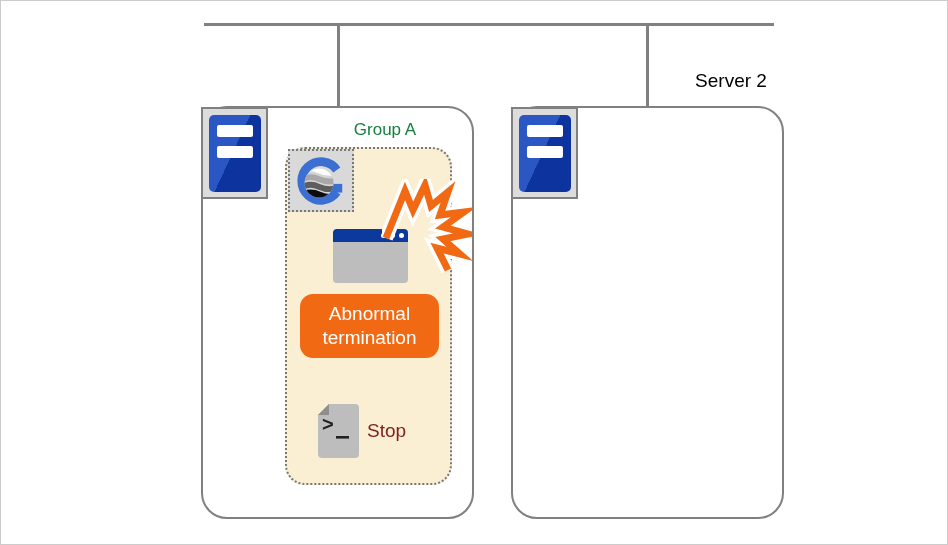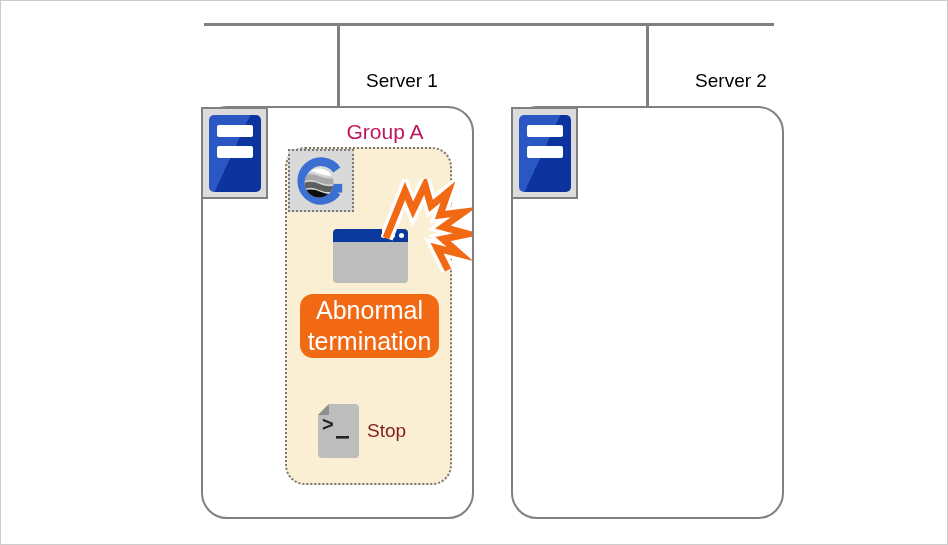--- a/index.html
+++ b/index.html
@@ -5,47 +5,46 @@
   html,body{margin:0;padding:0;background:#fff;font-family:"Liberation Sans",sans-serif;}
   .stage{position:relative;width:948px;height:545px;background:#ffffff;border:1px solid #cccccc;box-sizing:border-box;overflow:hidden;}
   .line{position:absolute;background:var(--line-gray,#808080);}
   .net-label{position:absolute;font-size:19px;color:#000;text-align:center;white-space:nowrap;}
   .server-box{position:absolute;width:273px;height:413px;background:#fff;border:2.5px solid var(--line-gray,#808080);border-radius:26px;box-sizing:border-box;z-index:1;}
   .server-icon{position:absolute;width:67px;height:92px;background:#dcdcdc;border:2.5px solid var(--line-gray,#808080);box-sizing:border-box;z-index:3;display:flex;align-items:center;justify-content:center;}
   .server-icon .panel{position:relative;width:52px;height:77px;border-radius:5px;
      background:linear-gradient(115deg,var(--icon-blue-light,#2b57c4) 0 47%,var(--icon-blue-dark,#0d339f) 47% 100%);}
   .server-icon .bar{position:absolute;left:8px;width:36px;height:12px;background:#fff;border-radius:2px;}
   .server-icon .bar.b1{top:10px;} .server-icon .bar.b2{top:31px;}
-  .group-label{position:absolute;left:322px;top:119px;width:124px;text-align:center;font-size:21px;color:#be185d;z-index:2;}
+  .group-label{position:absolute;left:322px;top:119px;width:124px;text-align:center;font-size:17px;color:#15803d;z-index:2;}
   .group-box{position:absolute;left:284px;top:146px;width:167px;height:338px;background:var(--group-fill,#faefd2);
      border:2.5px dotted #787878;border-radius:20px;box-sizing:border-box;z-index:2;}
   .logo-box{position:absolute;left:287px;top:148px;width:66px;height:63px;background:#d9d9d9;
      border:2.5px dotted #787878;box-sizing:border-box;z-index:4;display:flex;align-items:center;justify-content:center;}
   .window-icon{position:absolute;left:332px;top:228px;width:75px;height:54px;z-index:3;}
   .window-icon .titlebar{position:relative;height:13px;background:var(--window-title-blue,#0b3a9c);border-radius:4px 4px 0 0;}
   .window-icon .dot{position:absolute;top:4px;width:5px;height:5px;border-radius:50%;background:#fff;}
   .window-icon .d1{right:22px;} .window-icon .d2{right:13px;} .window-icon .d3{right:4px;}
   .window-icon .body{height:41px;background:#bdbdbd;border-radius:0 0 4px 4px;}
   .crash{position:absolute;left:381px;top:178px;width:90px;height:95px;z-index:5;}
   .badge{position:absolute;left:299px;top:293px;width:139px;height:64px;background:var(--accent-orange,#f26914);
-     border-radius:13px;color:#fff;font-size:25px;line-height:1.26;display:flex;align-items:center;justify-content:center;
+     border-radius:13px;color:#fff;font-size:19px;line-height:1.26;display:flex;align-items:center;justify-content:center;
      text-align:center;box-sizing:border-box;padding:16px 10px;z-index:3;}
   .script-icon{position:absolute;left:317px;top:403px;width:41px;height:54px;z-index:3;}
   .stop-label{position:absolute;left:366px;top:419px;font-size:19px;color:#7f1d1d;z-index:3;}
 </style>
 </head>
 <body>
 
 <div class="stage">
 
   <div class="line" style="left:203px;top:22px;width:570px;height:3px;"></div>
   <div class="line" style="left:336px;top:22px;width:3px;height:85px;"></div>
   <div class="line" style="left:645px;top:22px;width:3px;height:85px;"></div>
 
-  <div class="net-label" style="left:340px;top:69px;width:122px;">Server 1</div>
   <div class="net-label" style="left:649px;top:69px;width:122px;margin-left:20px;">Server 2</div>
 
   <div class="server-box" style="left:200px;top:105px;"></div>
   <div class="server-box" style="left:510px;top:105px;"></div>
 
   <div class="server-icon" style="left:200px;top:106px;">
     <div class="panel">
       <div class="bar b1"></div>
       <div class="bar b2"></div>
     </div>

